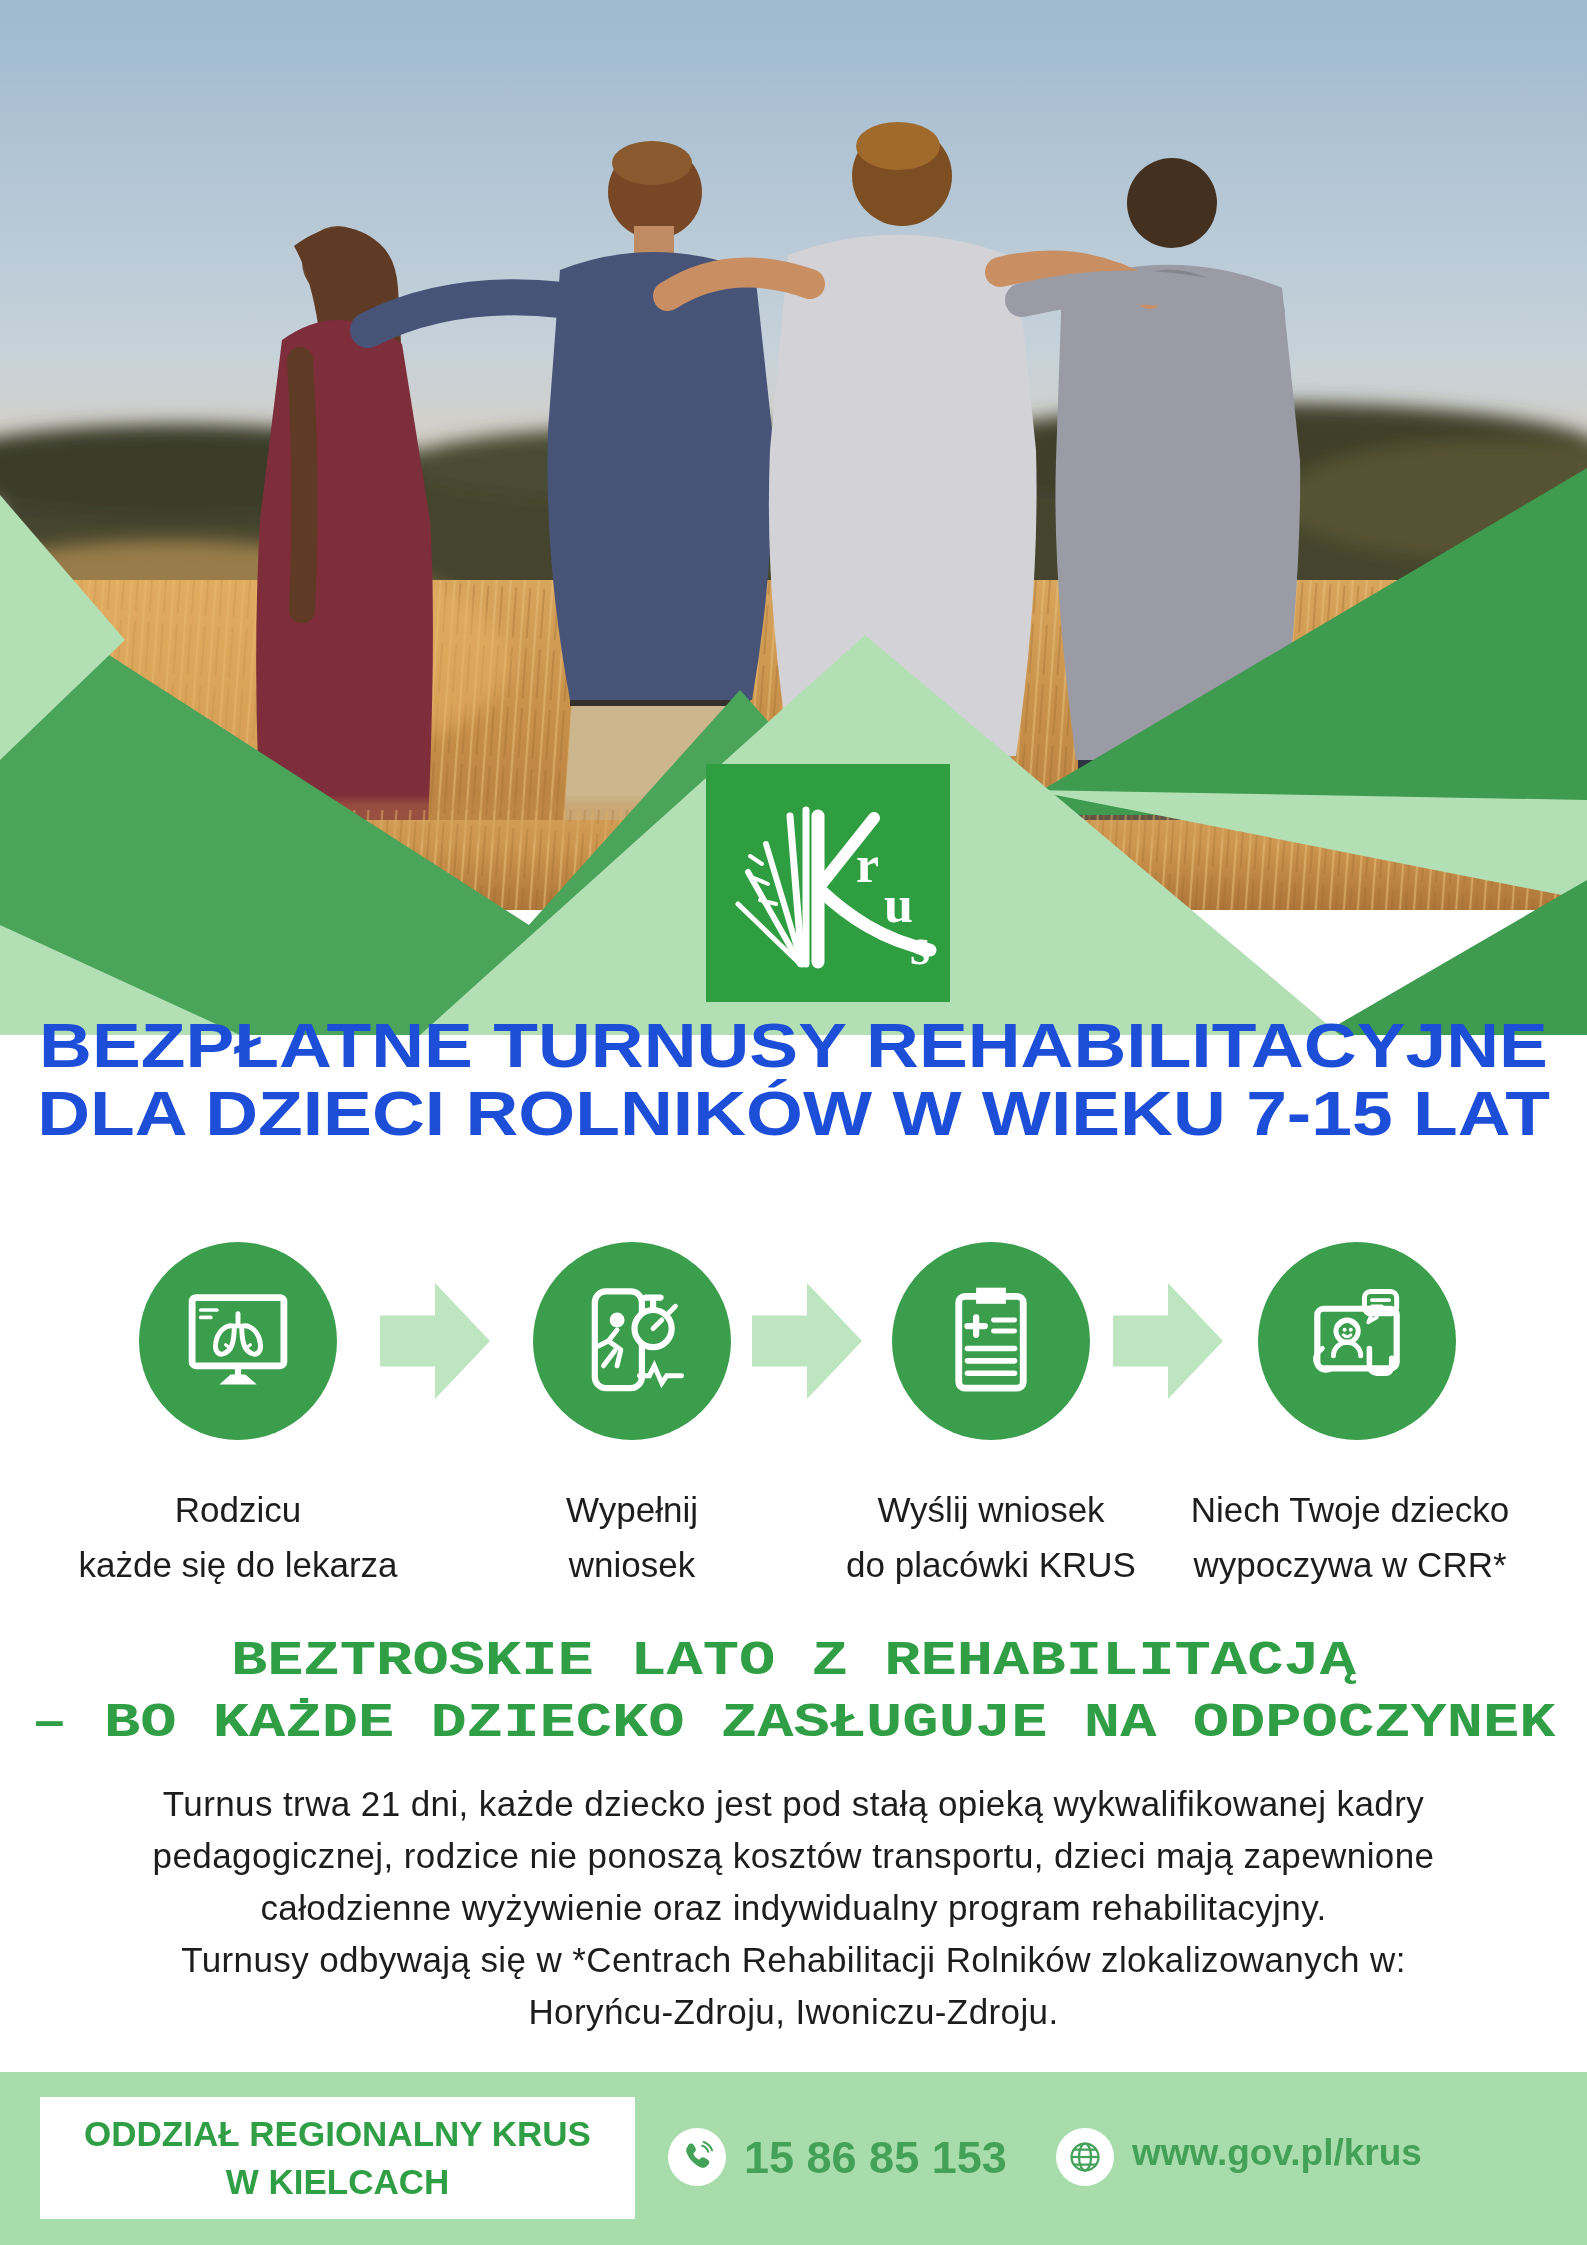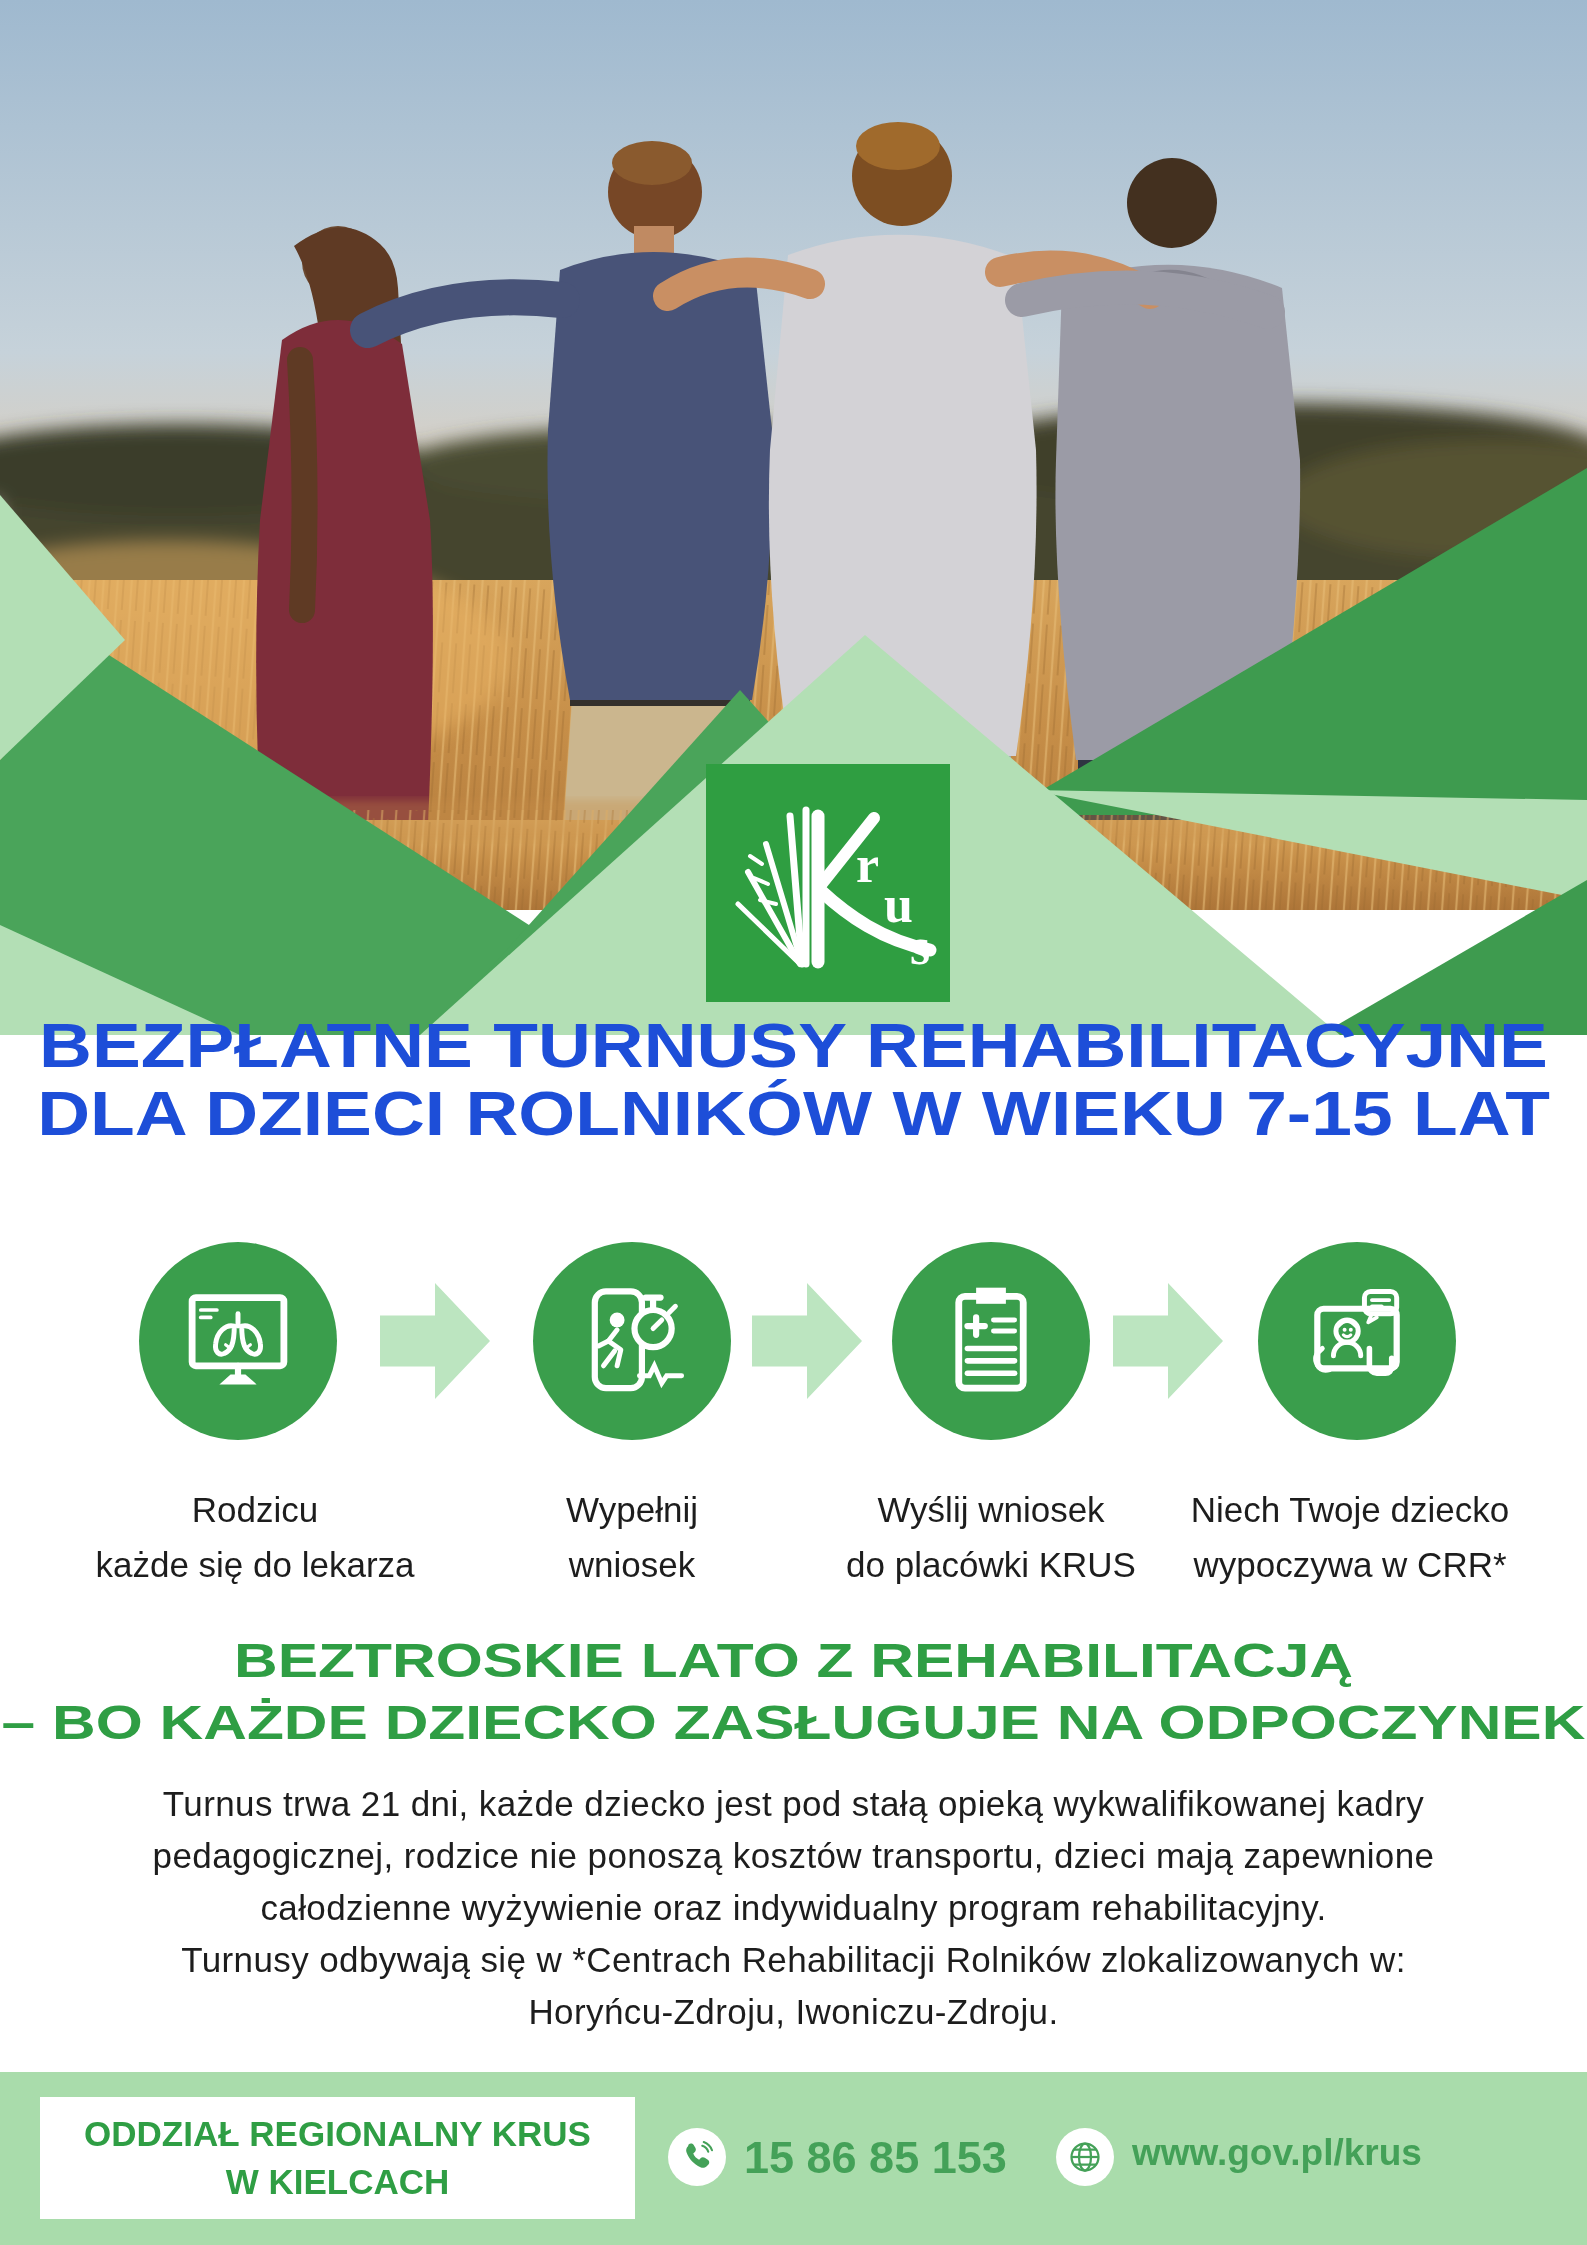--- a/index.html
+++ b/index.html
@@ -24,21 +24,21 @@
   .t3{clip-path:polygon(0px 545px,240px 655px,0px 655px);}
   .t5{clip-path:polygon(740px 310px,430px 655px,1050px 655px);}
   .t4{clip-path:polygon(865px 255px,420px 655px,1340px 655px);}
   
   .logo{left:706px;top:764px;width:244px;height:238px;background:#2f9e41;}
   
   .title{left:0;right:0;top:1012px;text-align:center;color:#1d4ed8;font-weight:bold;
          font-size:60px;line-height:68px;letter-spacing:0px;}
   .title .tline{display:block;transform:scaleX(1.22) scaleY(1.06);transform-origin:50% 50%;white-space:nowrap;}
   .subtitle{left:0;right:0;top:1630px;text-align:center;color:#2f9e44;font-weight:bold;
-            font-size:48px;line-height:62px;}
+            font-size:48px;line-height:62px;font-family:Liberation Mono, monospace;}
   .subtitle .tline{display:block;transform:scaleX(1.26);transform-origin:50% 50%;white-space:nowrap;}
   
   .step-circle{top:1242px;width:198px;height:198px;border-radius:50%;background:#3a9e4c;
                display:flex;align-items:center;justify-content:center;}
   .step-circle svg{width:124px;height:124px;}
   .arrow{top:1283px;width:110px;height:116px;background:#bce5c0;
          clip-path:polygon(0% 28%,50% 28%,50% 0%,100% 50%,50% 100%,50% 72%,0% 72%);}
   .step-label{top:1482px;width:470px;text-align:center;color:#1d1d1d;
               font-size:35px;line-height:55px;}
   .step-label span{display:block;white-space:nowrap;}
@@ -256,21 +256,21 @@
         <line x1="62" y1="22" x2="70" y2="22" stroke-width="3"></line>
         <path d="M62 28 l-3 7 l7 -4" stroke-width="3"></path>
         <path d="M60 56 v14 a6 6 0 0 0 6 6 h7 a5 5 0 0 0 5 -5 v-7" stroke-width="4.5"></path>
         <path d="M22 56 q-8 6 -4 13 q3 6 10 4" stroke-width="4"></path>
       </g>
       <circle cx="40" cy="41" r="1.6" fill="#fff"></circle>
         <circle cx="45" cy="41" r="1.6" fill="#fff"></circle>
     </svg>
   </div>
 
-  <div class="abs step-label" style="left:20px">
+  <div class="abs step-label" style="left:3px">
     <span>Rodzicu</span>
     <span>każde się do lekarza</span>
   </div>
   <div class="abs step-label" style="left:756px">
     <span>Wyślij wniosek</span>
     <span>do placówki KRUS</span>
   </div>
   <div class="abs step-label" style="left:397px">
     <span>Wypełnij</span>
     <span>wniosek</span>

